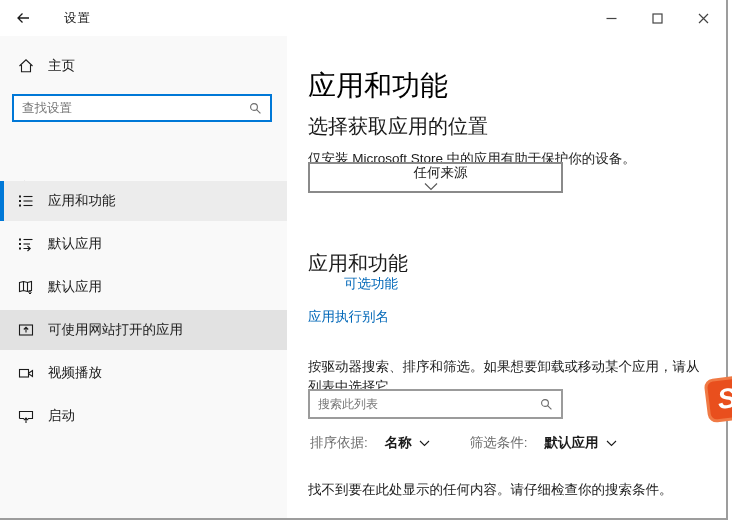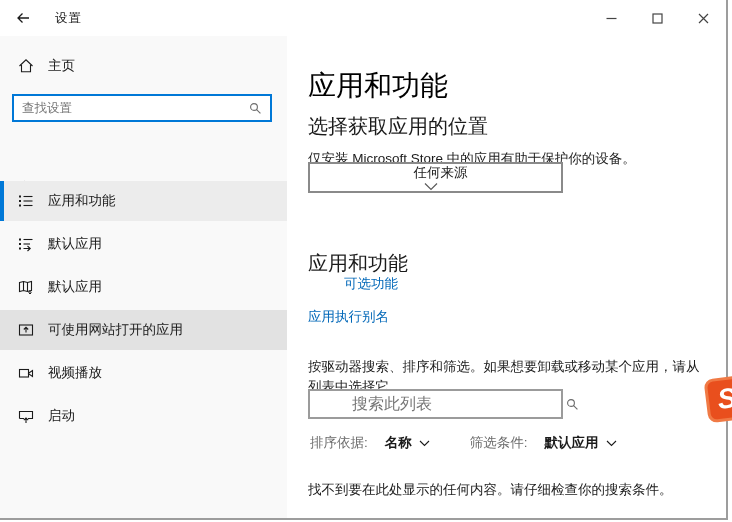--- a/index.html
+++ b/index.html
@@ -8,21 +8,21 @@
     background:#ffffff;
     font-family:"Liberation Sans","DejaVu Sans",sans-serif;
     -webkit-font-smoothing:antialiased;
   }
   .window{
     position:absolute;left:0;top:0;width:726px;height:518px;
     background:#ffffff;
     border-right:2px solid #9d9d9d;border-bottom:2px solid #9d9d9d;
   }
   
-  .titlebar{position:absolute;left:0;top:0;right:0;height:36px;display:flex;align-items:center;background:#fff;}
+  .titlebar{position:absolute;left:0;top:0;right:0;height:36px;display:flex;align-items:center;background:#fff;gap:9px;}
   .back-btn{width:46px;height:36px;border:none;background:transparent;display:flex;align-items:center;justify-content:center;cursor:pointer;padding:0;}
   .tb-title{font-size:12.5px;color:#1b1b1b;margin-left:9px;letter-spacing:1px;}
   .tb-controls{margin-left:auto;display:flex;height:36px;}
   .tb-controls .ctrl{width:46px;height:36px;border:none;background:transparent;display:flex;align-items:center;justify-content:center;cursor:pointer;padding:0;}
   
   .sidebar{position:absolute;left:0;top:36px;width:287px;bottom:0;background:#f9f9f9;}
   .home-row{position:absolute;left:0;top:12px;width:100%;height:36px;display:flex;align-items:center;padding-left:18px;box-sizing:border-box;cursor:pointer;}
   .home-row .lbl{margin-left:14px;font-size:13.5px;color:#1b1b1b;}
   .side-search{position:absolute;left:12px;top:58px;width:260px;height:28px;background:#fff;border:2px solid var(--accent,#0078d7);box-sizing:border-box;display:flex;align-items:center;}
   .side-search input{flex:1;border:none;outline:none;background:transparent;font-size:12.5px;color:#1b1b1b;padding:0 6px 0 8px;font-family:inherit;}
@@ -44,21 +44,21 @@
   .desc{position:absolute;left:0;font-size:13.5px;color:#1b1b1b;line-height:20px;}
   .desc.store{top:99px;}
   .dropdown{position:absolute;left:0;top:126px;width:255px;height:31px;background:#fff;border:2px solid #8a8a8a;box-sizing:border-box;display:flex;align-items:center;cursor:pointer;padding:0;font-family:inherit;flex-direction:column;}
   .dropdown .val{flex:1;text-align:left;font-size:13.5px;color:#1b1b1b;padding-left:10px;}
   .dropdown .chev{margin-right:10px;display:flex;}
   .link{position:absolute;left:0;font-size:13.5px;color:var(--link,#0067b8);text-decoration:none;cursor:pointer;}
   .link.l1{top:239px;margin-left:36px;}
   .link.l2{top:272px;}
   .desc.sortdesc{top:307px;width:398px;}
   .list-search{position:absolute;left:0;top:353px;width:255px;height:30px;background:#fff;border:2px solid #9b9b9b;box-sizing:border-box;display:flex;align-items:center;}
-  .list-search input{flex:1;border:none;outline:none;background:transparent;font-size:16px;color:#1b1b1b;padding:0 6px 0 8px;font-family:inherit;margin-left:34px;}
+  .list-search input{flex:1;border:none;outline:none;background:transparent;font-size:12px;color:#1b1b1b;padding:0 6px 0 8px;font-family:inherit;}
   .list-search input::placeholder{color:#767676;}
   .list-search .mag{margin-right:8px;display:flex;}
   .sort-row{position:absolute;left:2px;top:398px;display:flex;align-items:center;font-size:13.5px;}
   .sort-row .glabel{color:#6a6a6a;}
   .sort-row .gval{color:#1b1b1b;font-weight:bold;margin-left:17px;text-align:right;}
   .sort-row .chev{margin-left:7px;display:flex;cursor:pointer;}
   .sort-row .gap{width:40px;}
   .desc.empty{top:430px;width:420px;}
   
   .watermark{position:absolute;left:706px;top:377px;width:42px;height:44px;z-index:5;

